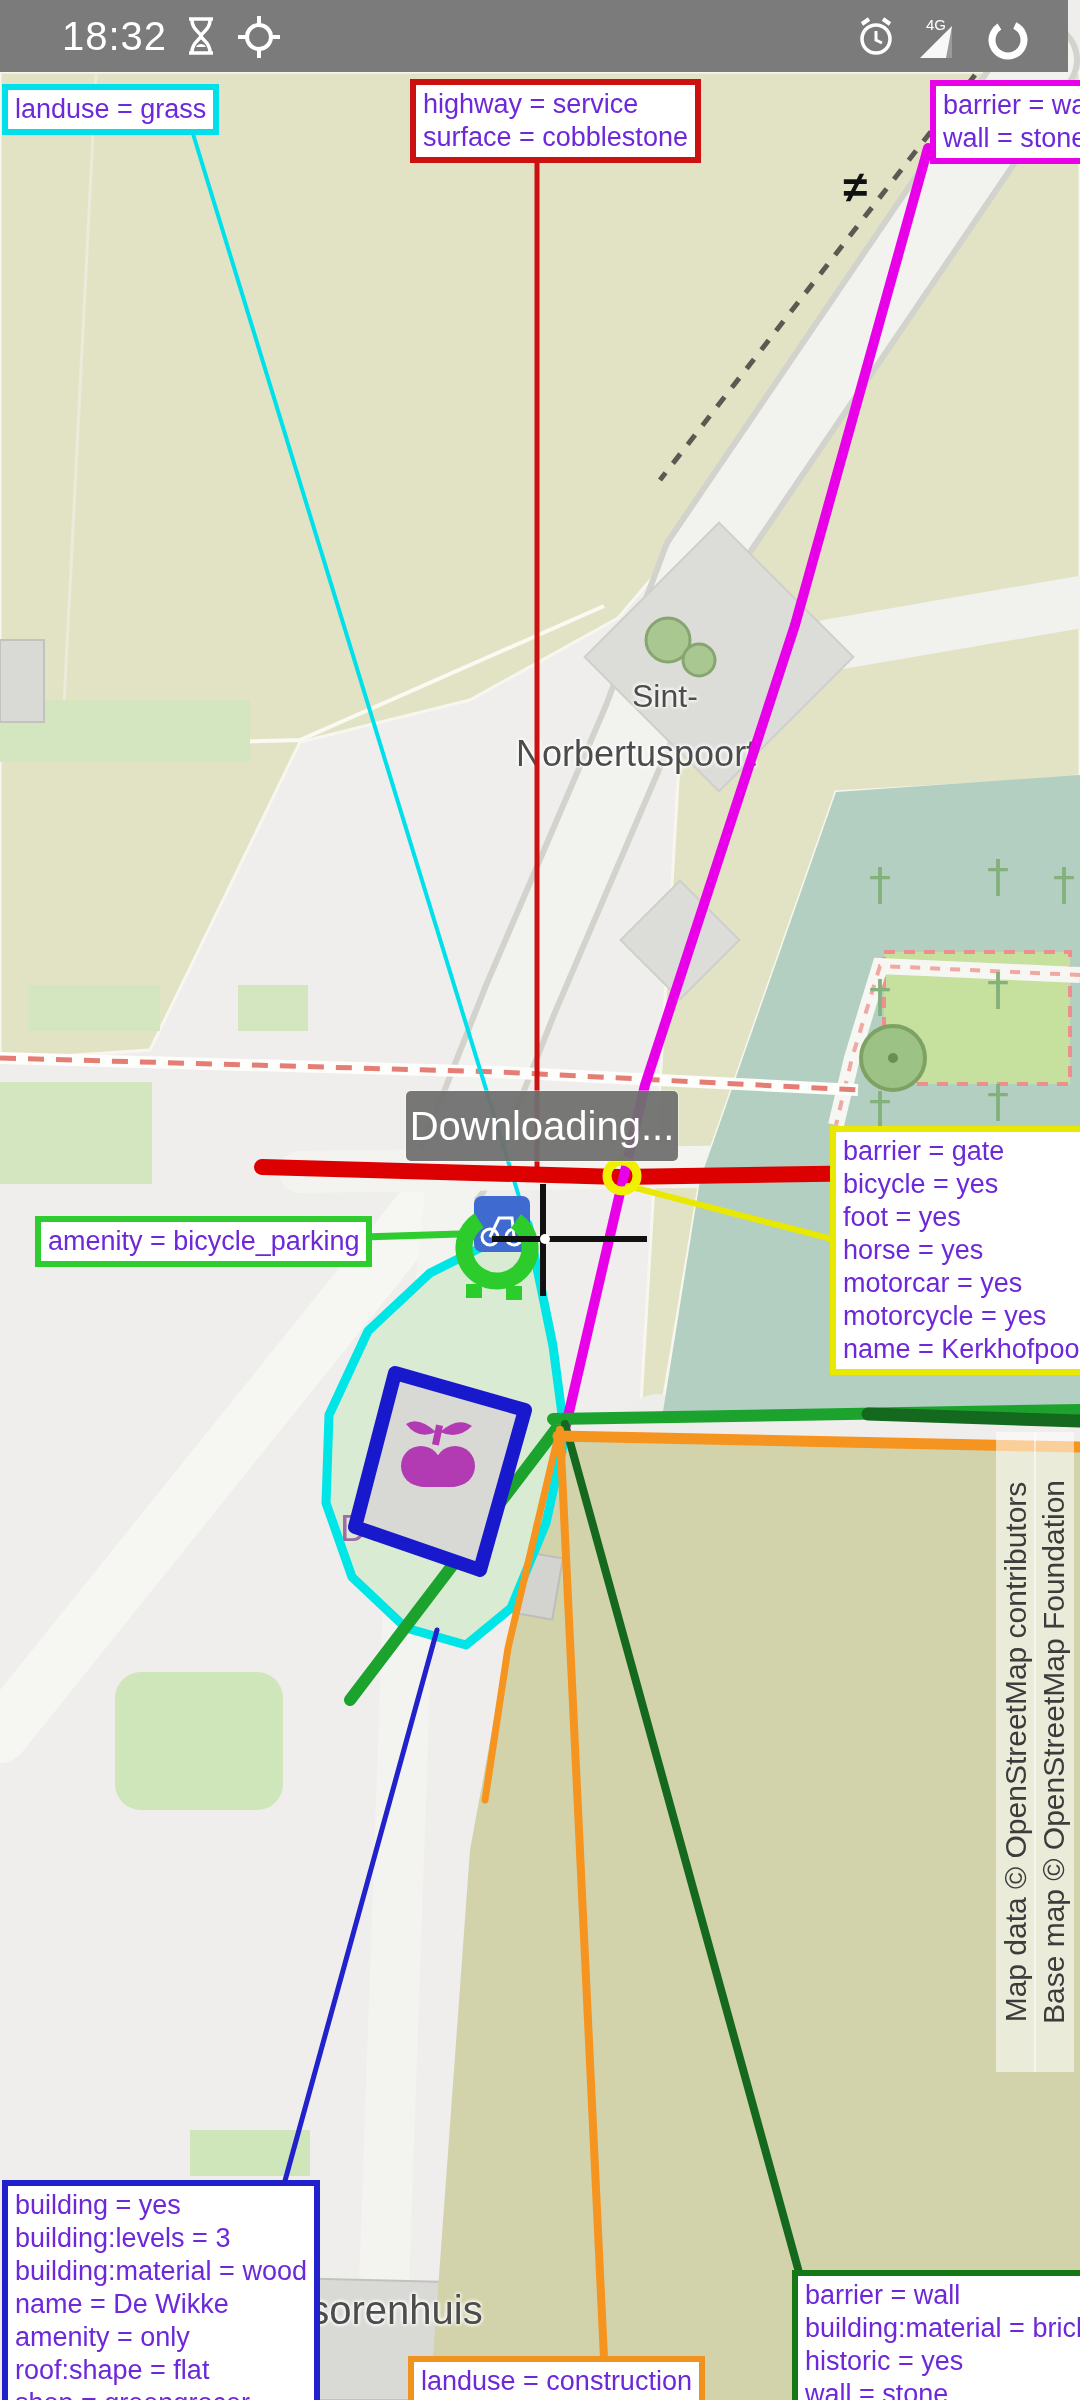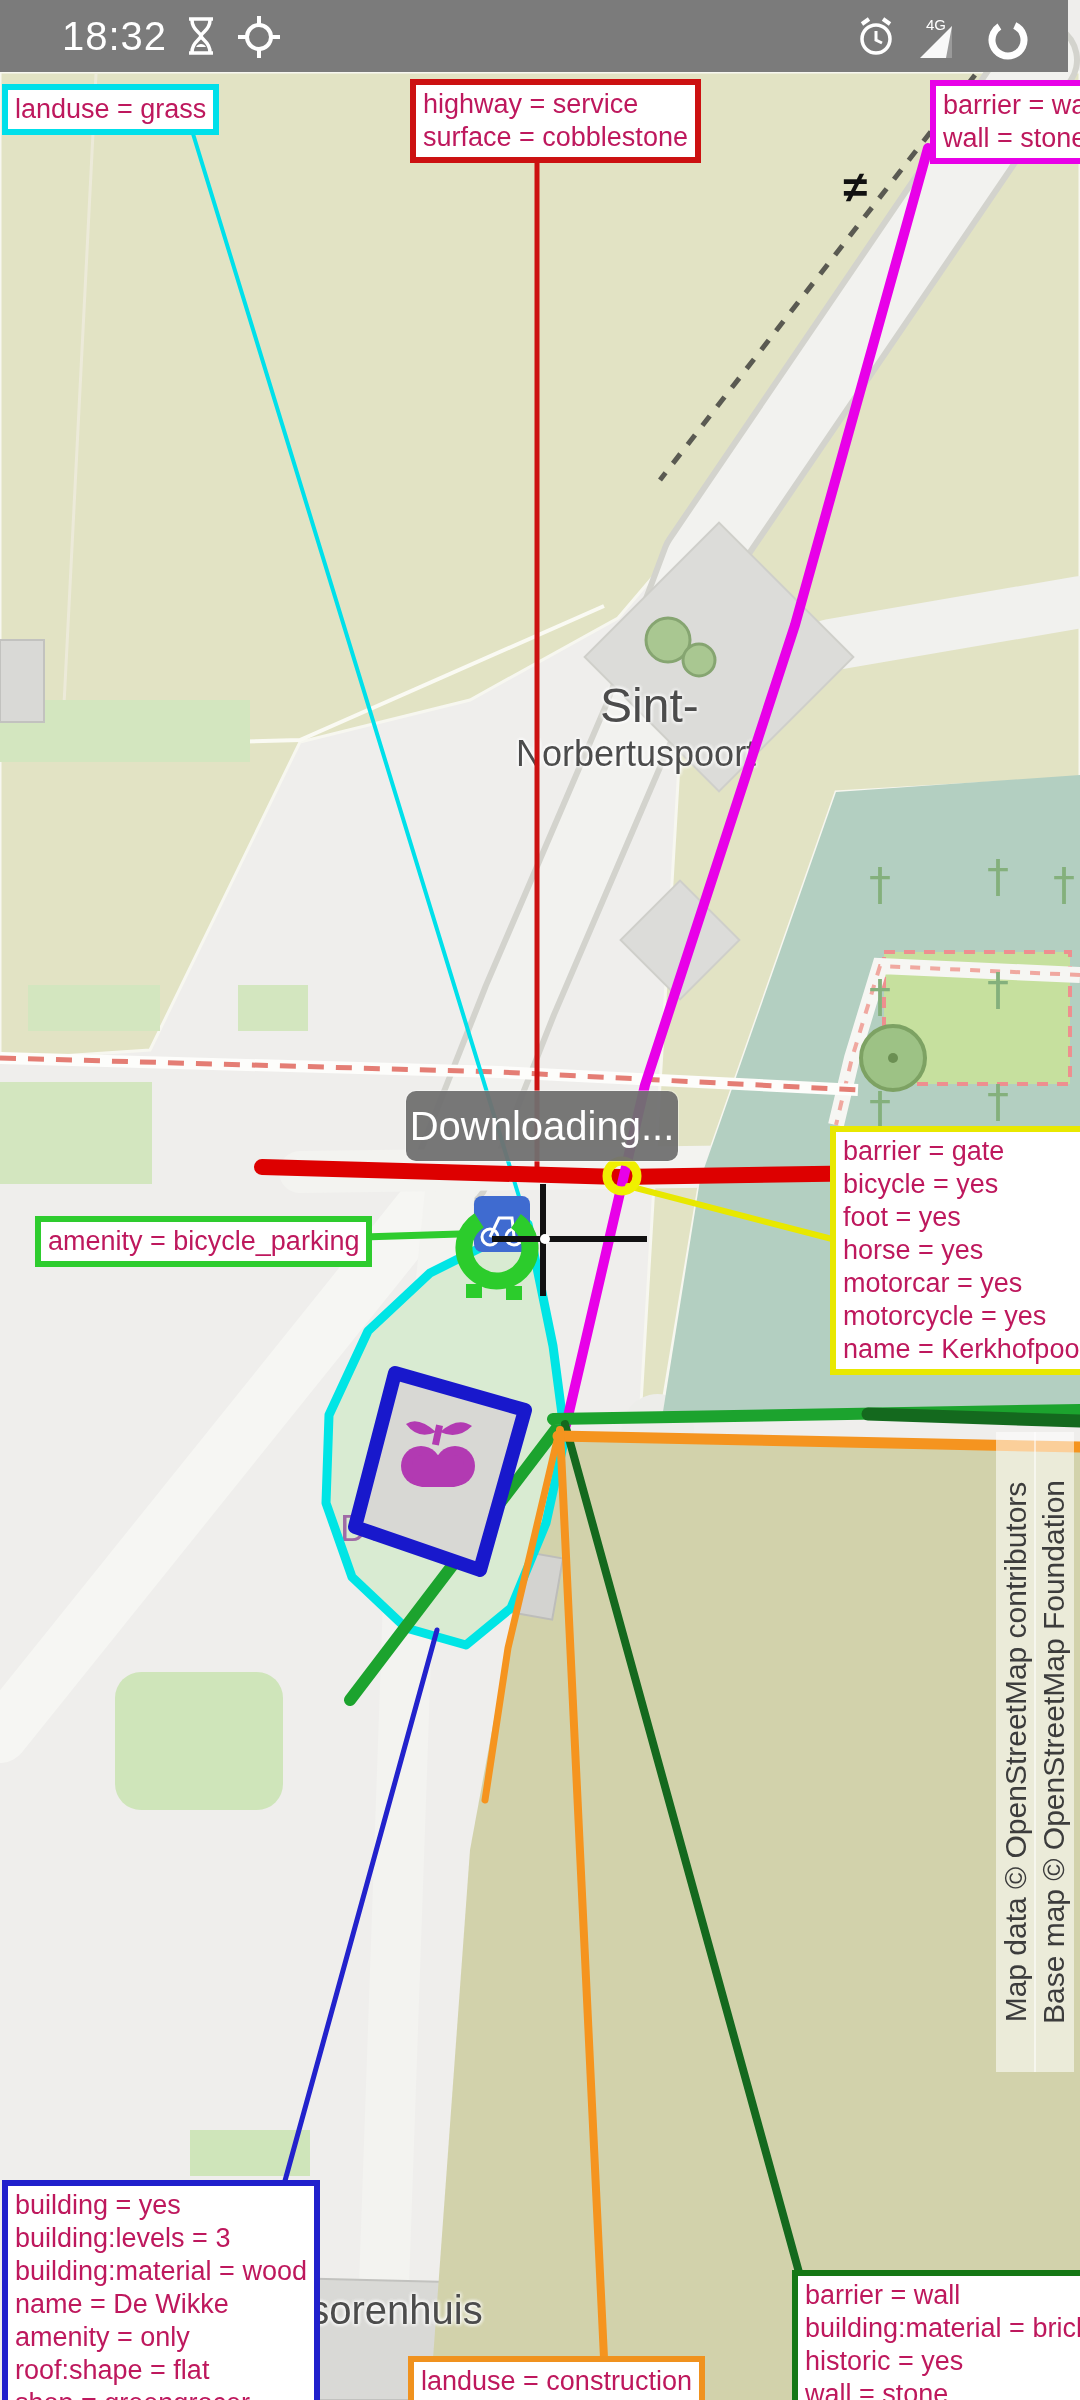--- a/index.html
+++ b/index.html
@@ -18,28 +18,28 @@
   .sb-icon { position:absolute; top:16px; }
   
   #mapsvg, #annsvg { position:absolute; left:0; top:0; }
   #mapsvg { z-index:1; }
   #labels { position:absolute; left:0; top:0; width:1080px; height:2400px; z-index:5; }
   #annsvg { z-index:10; }
   .maplabel { position:absolute; color:#4c4c4c; white-space:nowrap;
     text-shadow:0 0 4px #fff,0 0 4px #fff,0 0 4px #fff; }
   
   .callout {
-    position:absolute; z-index:30; background:#fff; color:#be185d;
+    position:absolute; z-index:30; background:#fff; color:#6d28d9;
     font-size:27px; line-height:33px; padding:3px 7px; white-space:nowrap;
     border-style:solid; border-width:6px;
   }
   
   #toast {
     position:absolute; z-index:40; left:406px; top:1091px; width:272px; height:70px;
-    background:rgba(112,112,112,.95); border-radius:10px; color:#fff;
+    background:rgba(112,112,112,.95); border-radius:5px; color:#fff;
     font-size:40px; line-height:70px; text-align:center;
     box-shadow:0 0 0 1px rgba(255,255,255,.35);
   }
   
   .attr {
     position:absolute; z-index:25; width:640px; height:40px;
     transform:rotate(-90deg); transform-origin:center center;
     background:rgba(255,255,255,.55); color:#3c3c3c;
     font-size:30px; line-height:40px; text-align:center; white-space:nowrap;
   }
@@ -118,21 +118,21 @@
     <polygon points="452,2180 568,2190 566,2285 450,2280"></polygon>
   </g>
 
   <polygon points="553,1437 1080,1448 1080,2400 430,2400 470,1850 505,1660" fill="#d2d2ab"></polygon>
   <rect x="500" y="1553" width="58" height="62" fill="#d3d3d0" stroke="#bdbdba" stroke-width="2" transform="rotate(10 529 1584)"></rect>
 
   <polygon points="528,1224 430,1273 368,1331 329,1415 326,1503 352,1577 406,1628 466,1645 511,1608 546,1523 565,1437 553,1346" fill="#d9ebd2"></polygon>
 </svg>
 
 <div id="labels">
-  <div class="maplabel" style="left:600px;top:678px;font-size:48px;">Sint-</div>
+  <div class="maplabel" style="left:632px;top:678px;font-size:32px;">Sint-</div>
   <div class="maplabel" style="left:516px;top:733px;font-size:36px;">Norbertuspoort</div>
   <div class="maplabel" style="left:340px;top:1508px;font-size:37px;color:#a06ba6;text-shadow:none;">De Wikke</div>
   <div class="maplabel" style="left:287px;top:2288px;font-size:40px;">risorenhuis</div>
   <div id="barrier-marker">≠</div>
 </div>
 
 <svg id="annsvg" width="1080" height="2400" viewBox="0 0 1080 2400">
   <g fill="none" stroke-linecap="round" stroke-linejoin="round">
 
     <polygon points="528,1224 430,1273 368,1331 329,1415 326,1503 352,1577 406,1628 466,1645 511,1608 546,1523 565,1437 553,1346" stroke="#00e5e5" stroke-width="9"></polygon>

